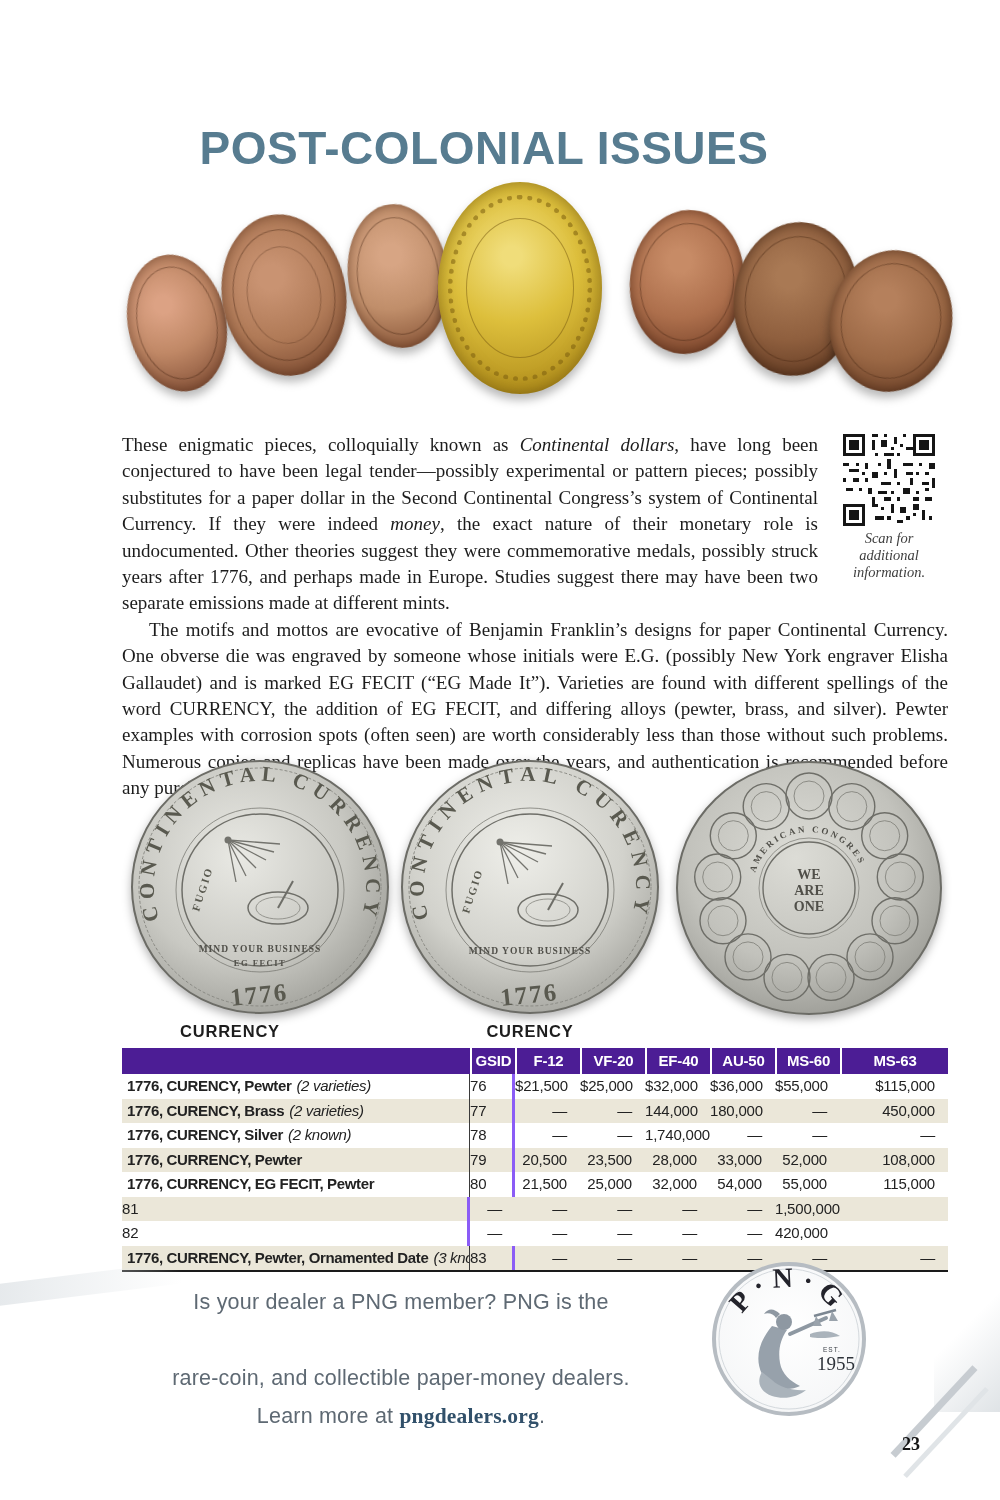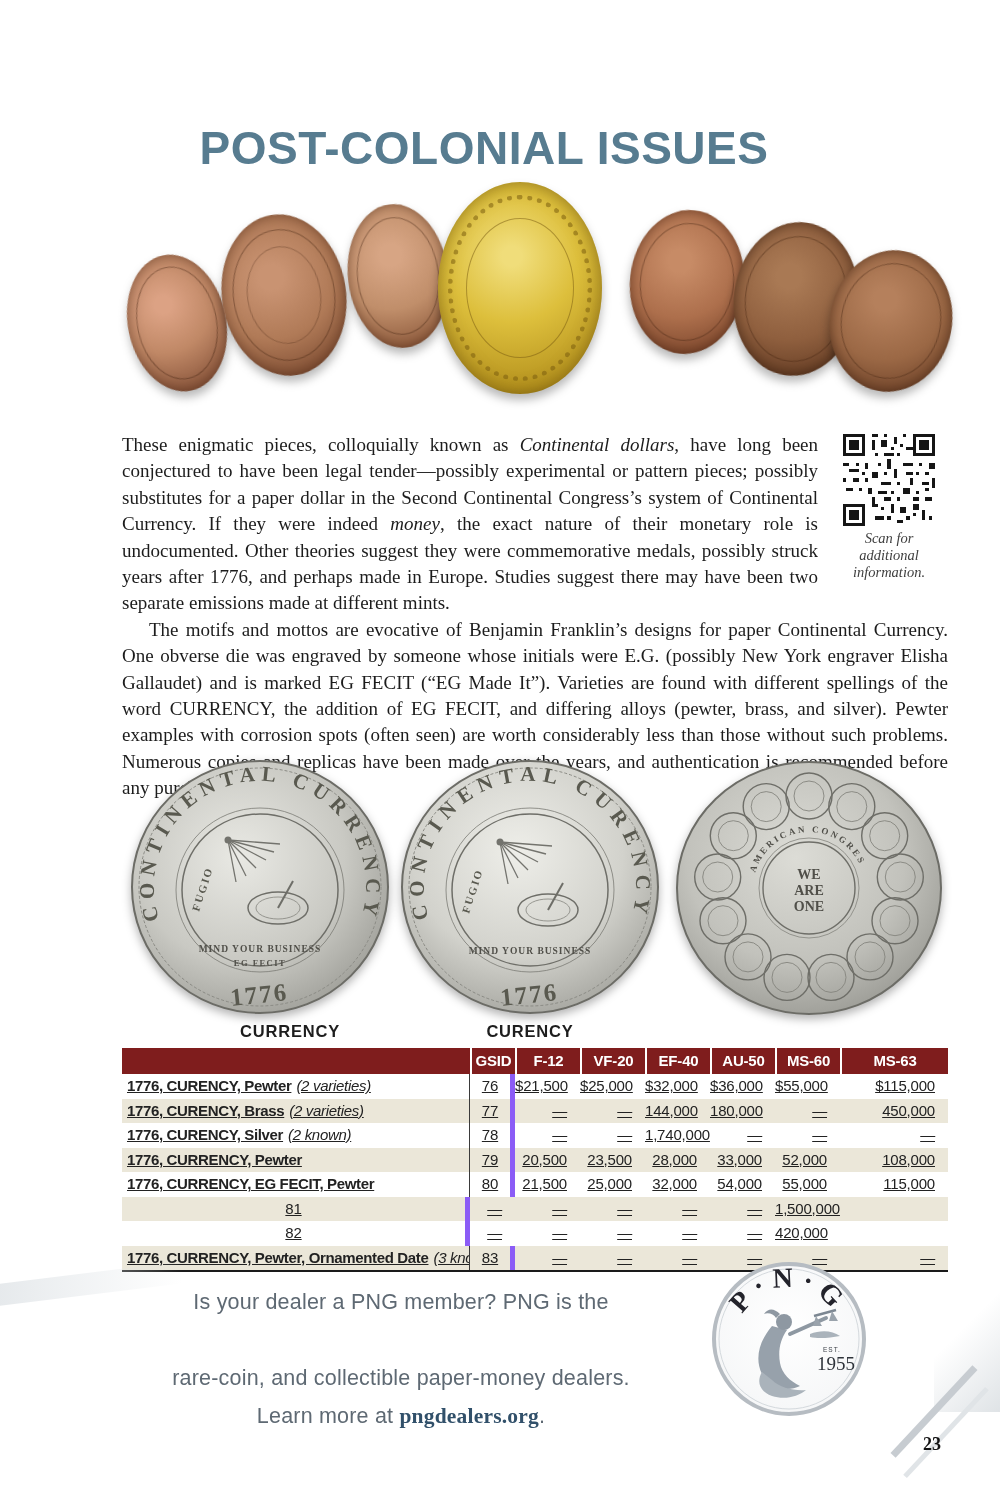--- a/index.html
+++ b/index.html
@@ -42,51 +42,51 @@
   .indent{text-indent:27px;margin-top:1px;}
   .qr-block{float:right;width:118px;margin-left:12px;margin-bottom:4px;text-align:center;}
   .qr-svg{width:92px;height:92px;display:block;margin:2px auto 4px auto;}
   .qr-caption{font-style:italic;font-size:14.5px;line-height:17px;color:#404040;}
 
   
   .plate{position:absolute;top:760px;left:122px;width:826px;height:260px;}
   .plate svg{position:absolute;top:0;filter:drop-shadow(0 4px 5px rgba(0,0,0,.3));}
   .caption-row{position:absolute;top:1022px;left:0;width:1000px;height:22px;
     font-family:"Liberation Sans",sans-serif;font-weight:700;font-size:16.5px;color:#1d1d1d;letter-spacing:.8px;}
-  .cap1{position:absolute;left:180px;width:160px;text-align:right;}
+  .cap1{position:absolute;left:180px;width:160px;text-align:left;}
   .cap2{position:absolute;left:450px;width:160px;text-align:center;}
 
   
   .price-table{position:absolute;top:1048px;left:122px;width:826px;
     font-family:"Liberation Sans",sans-serif;border-bottom:2px solid #1a1a1a;}
   .t-row{display:grid;grid-template-columns:348px 45px 65px 65px 65px 65px 65px 108px;}
-  .t-head{background:#7f1d1d;height:26px;line-height:26px;}
+  .t-head{background:#4c1d95;height:26px;line-height:26px;}
   .t-head .hc{color:#fff;font-weight:700;font-size:15px;text-align:center;letter-spacing:-.2px;border-left:2px solid #fff;}
   .t-head .hc0{border-left:none;}
-  .t-body .t-row{height:24.5px;line-height:24.5px;font-size:15px;color:#222;text-decoration:underline;}
+  .t-body .t-row{height:24.5px;line-height:24.5px;font-size:15px;color:#222;}
   .t-body .t-row:nth-child(even){background:#ebe7d9;}
   .bc-desc{padding-left:5px;font-weight:700;letter-spacing:-.35px;border-right:1px solid #3a3a3a;white-space:nowrap;overflow:hidden;}
   .bc-desc .note{font-weight:400;font-style:italic;margin-left:5px;letter-spacing:-.3px;}
-  .bc-gsid{text-align:center;border-right:5px solid #8b5cf6;letter-spacing:-.2px;}
+  .bc-gsid{border-right:3px solid #8b5cf6;letter-spacing:-.2px;}
   .bc-val{text-align:right;padding-right:13px;letter-spacing:-.2px;}
 
   
   .deco{position:absolute;}
   .deco-tl{left:-30px;top:1272px;width:250px;height:22px;transform:skewY(-7deg);
     background:linear-gradient(to right,#e2e6e9 0%,rgba(226,230,233,0) 85%);}
   .deco-r{right:0;top:1292px;width:66px;height:120px;
     background:linear-gradient(135deg,rgba(223,227,230,0) 35%,#dfe3e6 100%);}
   .deco-slash1{right:6px;top:1408px;width:120px;height:7px;background:#c7ccd1;transform:rotate(-47deg);}
   .deco-slash2{right:-6px;top:1430px;width:120px;height:5px;background:#e0e4e7;transform:rotate(-47deg);}
   .footer-text{position:absolute;top:1283px;left:148px;width:506px;text-align:center;
     font-family:"Liberation Sans",sans-serif;font-size:21.5px;line-height:38px;color:#5e6973;letter-spacing:.2px;}
   .footer-text .lnk{font-weight:700;color:#31506a;font-family:Liberation Serif, serif;}
   .png-logo{position:absolute;top:1260px;left:710px;width:158px;height:158px;}
   .page-num{position:absolute;top:1434px;left:902px;width:60px;
-    font-family:"Liberation Serif",serif;font-weight:700;font-size:18px;color:#141414;text-align:center;}
+    font-family:"Liberation Serif",serif;font-weight:700;font-size:18px;color:#141414;}
 </style>
 </head>
 <body>
 
 <div id="page">
 
   <div class="page-title">POST-COLONIAL ISSUES</div>
 
   <div class="banner">
     <div class="bcoin c1">

